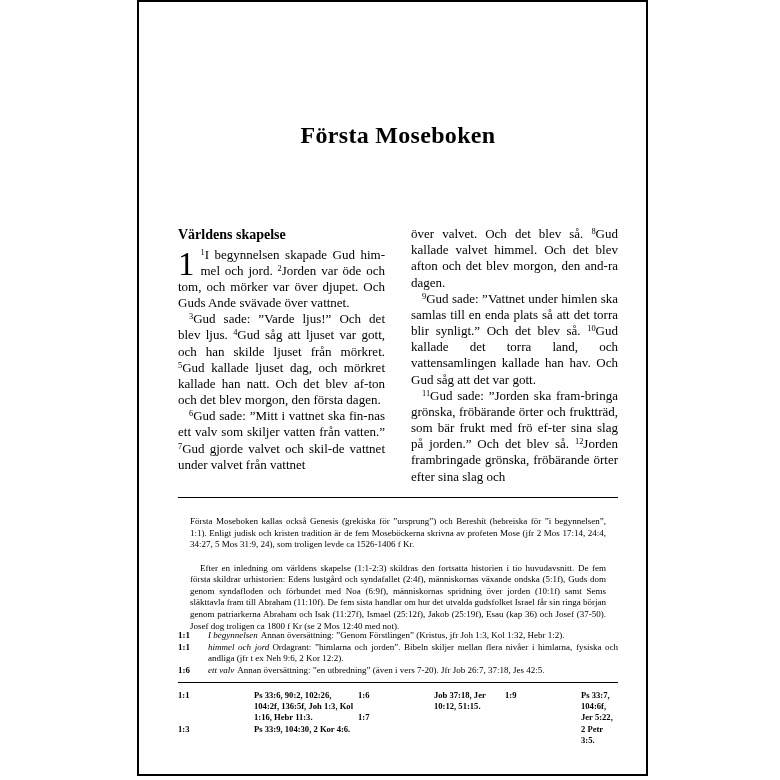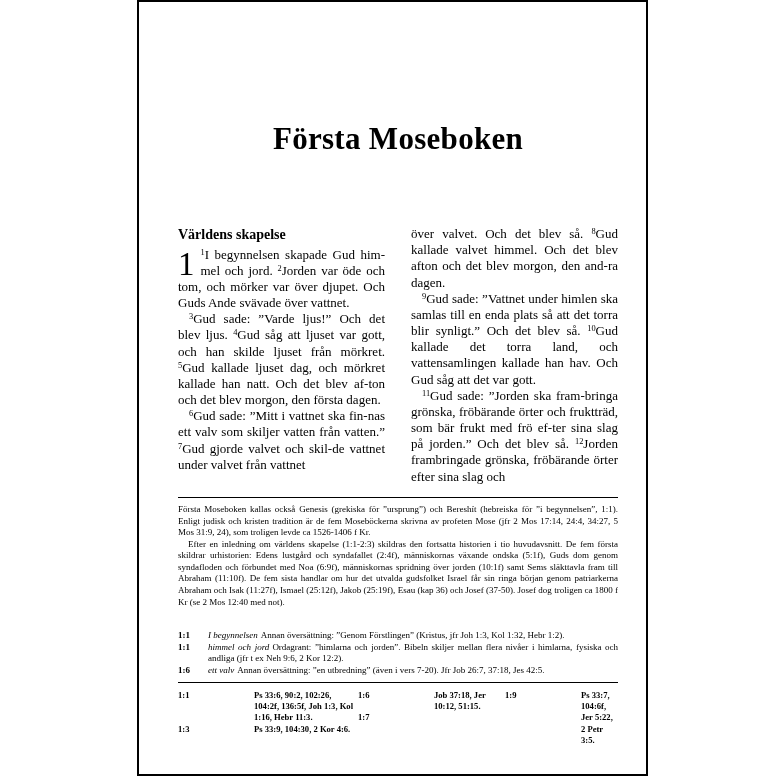--- a/index.html
+++ b/index.html
@@ -33,21 +33,21 @@
     position: absolute;
     left: 39px;
     top: 0px;
     width: 440px;
     height: 776px;
   }
 
   
   .book-title {
     text-align: center;
-    font-size: 31px;
+    font-size: 24px;
     font-weight: bold;
     letter-spacing: 0.3px;
     margin: 0;
     padding-top: 121px;
     line-height: 1.0;
   }
 
   
   .scripture {
     position: absolute;
@@ -120,21 +120,21 @@
   
   .intro {
     position: absolute;
     top: 502px;
     left: 0px;
     width: 440px;
     font-size: 9.0px;
     line-height: 1.285;
     text-align: justify;
   }
-  .intro p { margin: 0; text-indent: 0; }
+  .intro p { margin: 12px; text-indent: 0; }
   .intro p.indent { text-indent: 10px; }
 
   
   .footnotes {
     position: absolute;
     top: 628px;
     left: 0px;
     width: 440px;
     font-size: 9.0px;
     line-height: 1.29;

